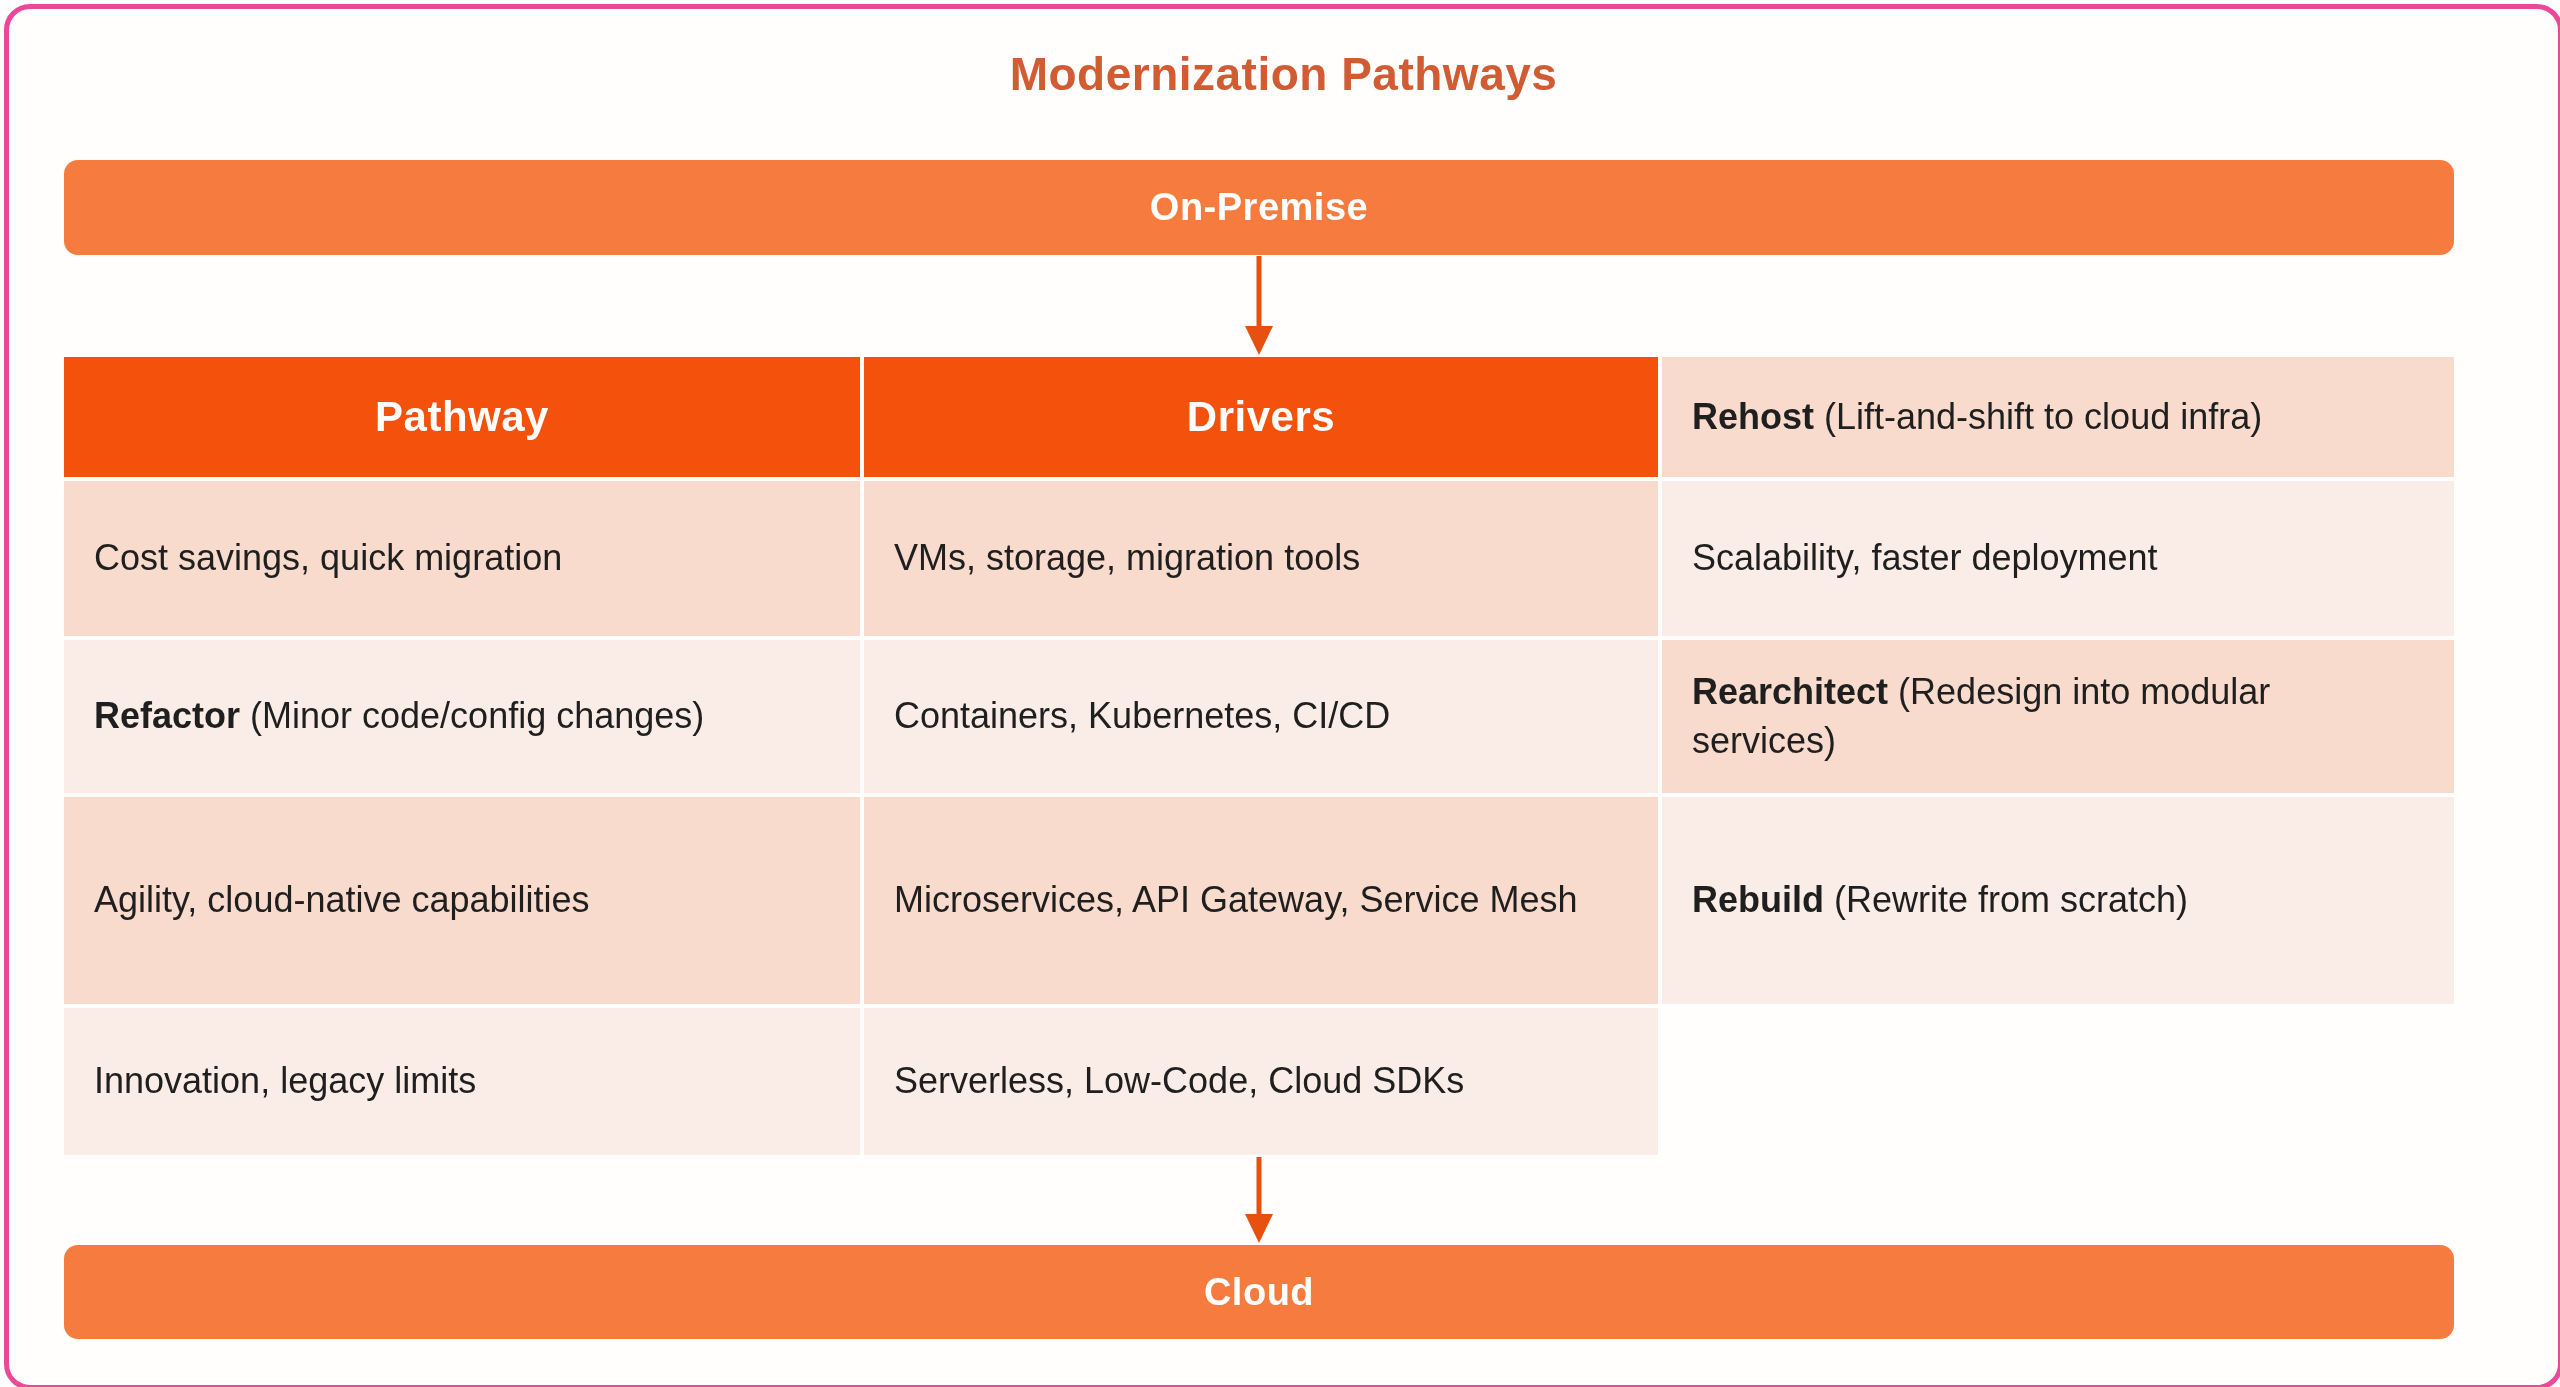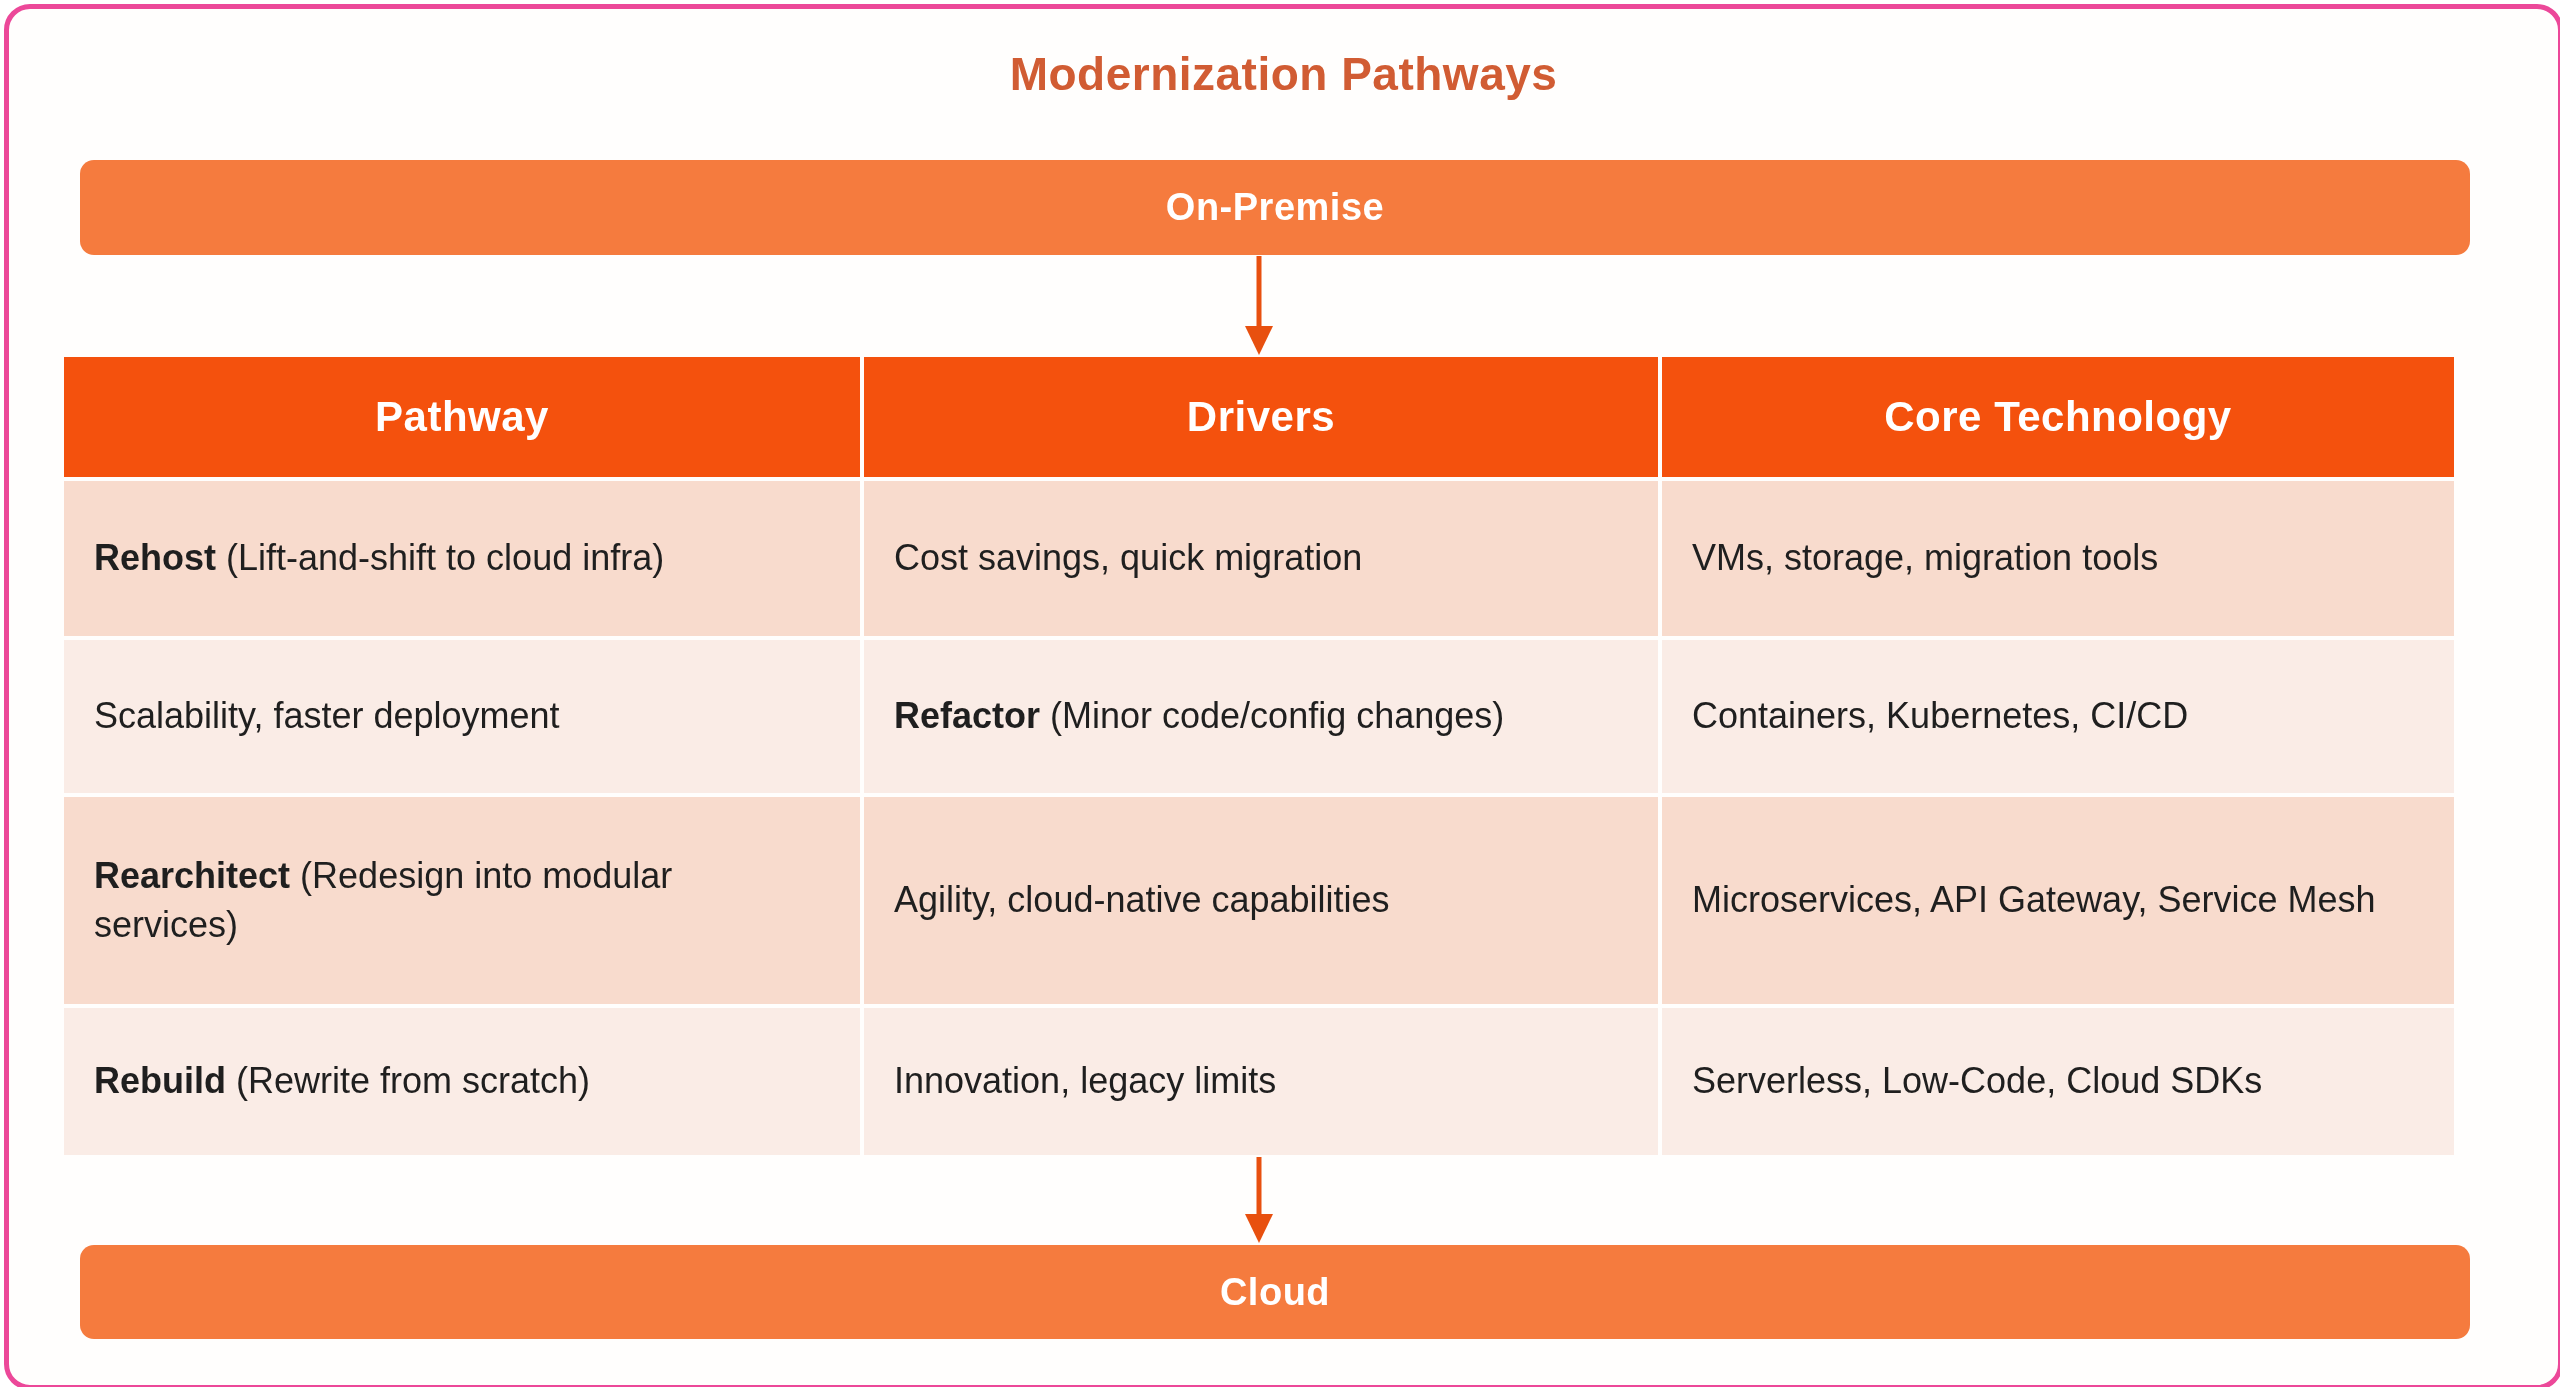--- a/index.html
+++ b/index.html
@@ -24,21 +24,20 @@
     color:#d15c33;
     letter-spacing:0.5px;
   }
   .banner {
     position:absolute; left:55px; width:2390px;
     background:#f57b3e;
     border-radius:14px;
     display:flex; align-items:center; justify-content:center;
     color:#ffffff; font-weight:bold; font-size:38px;
     letter-spacing:0.5px;
-    margin-left:16px;
   }
   .banner-top    { top:151px;  height:95px; }
   .banner-bottom { top:1236px; height:94px; }
   .arrow {
     position:absolute; left:1225px; width:50px;
   }
   .arrow-1 { top:247px;  height:99px; }
   .arrow-2 { top:1148px; height:86px; }
   .grid {
     position:absolute; left:55px; top:348px; width:2421px;
@@ -77,21 +76,20 @@
 
   <svg class="arrow arrow-1" viewBox="0 0 50 99">
     <line x1="25" y1="0" x2="25" y2="74" stroke="#e8500f" stroke-width="5"></line>
     <polygon points="11,70 39,70 25,99" fill="#e8500f"></polygon>
   </svg>
 
   <div class="grid">
 
     <div class="th">Pathway</div>
     <div class="th">Drivers</div>
-    <div class="th">Core Technology</div>
 
     <div class="td row-odd">
       <div class="cellwrap"><b>Rehost</b><span> (Lift-and-shift to cloud infra)</span></div>
     </div>
     <div class="td row-odd">
       <span class="cellwrap">Cost savings, quick migration</span>
     </div>
     <div class="td row-odd">
       <span class="cellwrap">VMs, storage, migration tools</span>
     </div>

